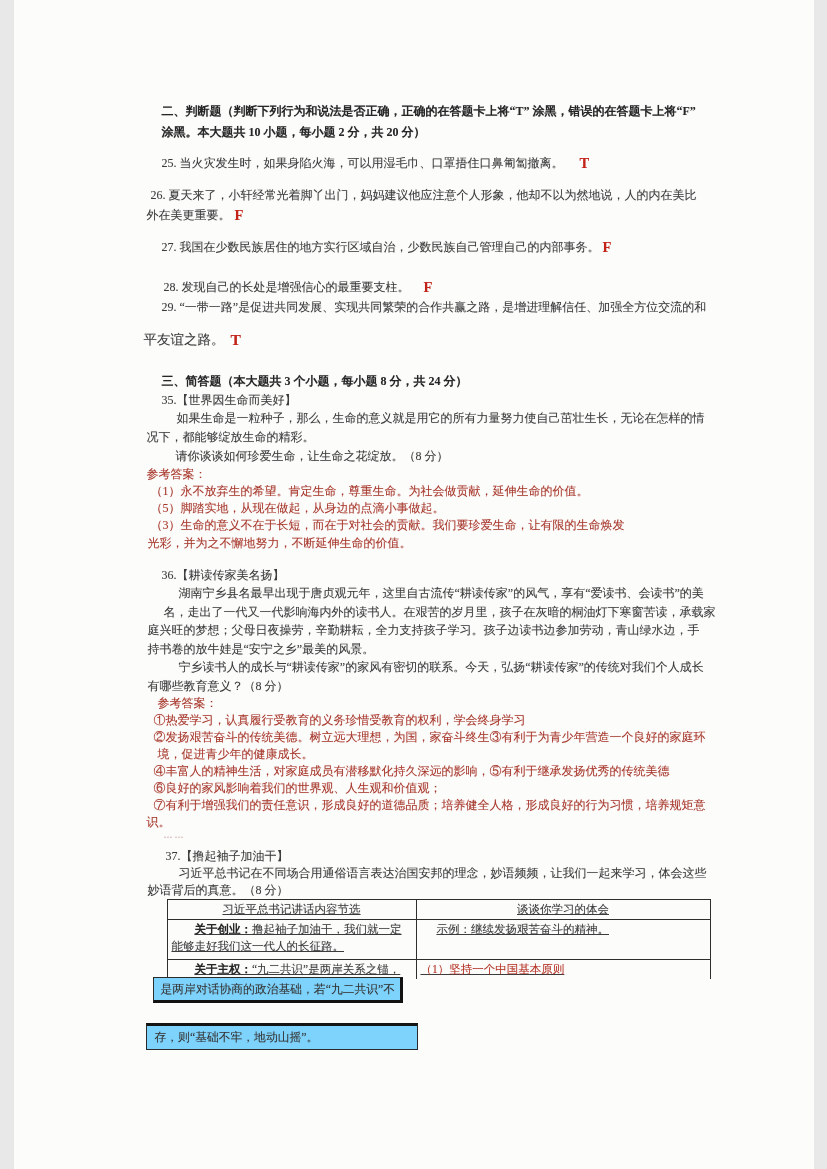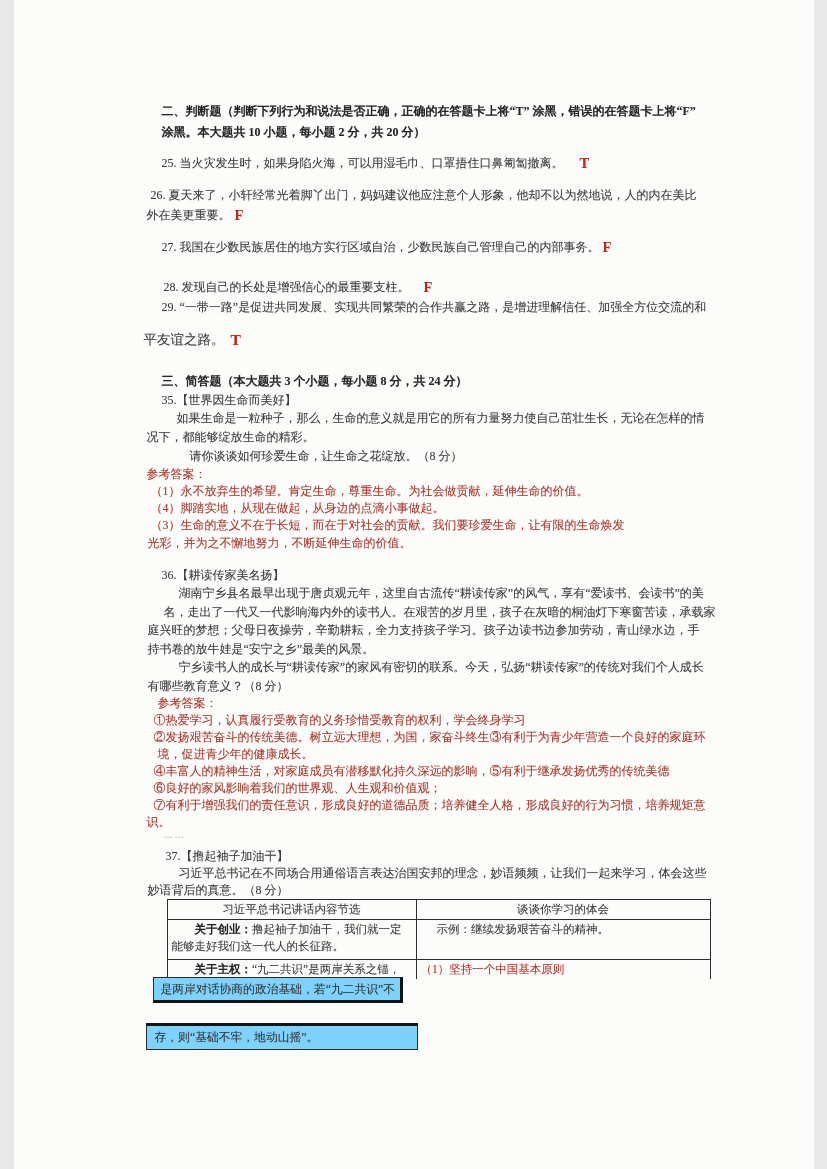--- a/index.html
+++ b/index.html
@@ -27,20 +27,21 @@
   .bigline{font-size:13.5px;line-height:20px;}
   .redmark{color:rgba(186,72,60,.5);font-size:9px;line-height:8px;height:8px;letter-spacing:2px;}
   
   .qtable{
     border-collapse:collapse;
     font-size:11.5px;
     color:#3c3c3c;
     table-layout:fixed;
     margin-left:23px;
     width:544px;
+    text-decoration:underline;
   }
   .qtable th,.qtable td{
     border:1.4px solid #2e2e2e;
     padding:1px 4px;
     vertical-align:top;
   }
   .qtable th{font-weight:normal;text-align:center;line-height:17px;padding:1px 2px;}
   .cl{line-height:17px;white-space:nowrap;}
   .ind{padding-left:23px;}
   .rind{padding-left:16px;}
@@ -100,24 +101,24 @@
     <div class="ln" style="margin-left:18px;margin-top:2px;">29. “一带一路”是促进共同发展、实现共同繁荣的合作共赢之路，是增进理解信任、加强全方位交流的和</div>
     <div class="ln bigline" style="margin-left:0;margin-top:14px;">
       <span>平友谊之路。</span><span class="tf" style="margin-left:6px;font-size:15.5px;">T</span>
     </div>
 
     <div class="h" style="margin-left:18px;margin-top:22px;">三、简答题（本大题共 3 个小题，每小题 8 分，共 24 分）</div>
 
     <div class="ln" style="margin-left:18px;">35.【世界因生命而美好】</div>
     <div class="ln body19" style="margin-left:33px;">如果生命是一粒种子，那么，生命的意义就是用它的所有力量努力使自己茁壮生长，无论在怎样的情</div>
     <div class="ln body19" style="margin-left:3px;">况下，都能够绽放生命的精彩。</div>
-    <div class="ln body19" style="margin-left:46px;">请你谈谈如何珍爱生命，让生命之花绽放。（8 分）</div>
+    <div class="ln body19" style="margin-left:32px;">请你谈谈如何珍爱生命，让生命之花绽放。（8 分）</div>
     <div class="ln red" style="margin-left:3px;">参考答案：</div>
     <div class="ln red" style="margin-left:7px;">（1）永不放弃生的希望。肯定生命，尊重生命。为社会做贡献，延伸生命的价值。</div>
-    <div class="ln red" style="margin-left:7px;">（4）脚踏实地，从现在做起，从身边的点滴小事做起。</div>
+    <div class="ln red" style="margin-left:7px;">（5）脚踏实地，从现在做起，从身边的点滴小事做起。</div>
     <div class="ln red" style="margin-left:7px;">（3）生命的意义不在于长短，而在于对社会的贡献。我们要珍爱生命，让有限的生命焕发</div>
     <div class="ln red" style="margin-left:4px;margin-top:1px;">光彩，并为之不懈地努力，不断延伸生命的价值。</div>
 
     <div class="ln" style="margin-left:18px;margin-top:14px;">36.【耕读传家美名扬】</div>
     <div class="ln" style="margin-left:35px;line-height:18.5px;">湖南宁乡县名最早出现于唐贞观元年，这里自古流传“耕读传家”的风气，享有“爱读书、会读书”的美</div>
     <div class="ln" style="margin-left:4px;line-height:18.5px;text-align:right;">名，走出了一代又一代影响海内外的读书人。在艰苦的岁月里，孩子在灰暗的桐油灯下寒窗苦读，承载家</div>
     <div class="ln" style="margin-left:4px;line-height:18.5px;">庭兴旺的梦想；父母日夜操劳，辛勤耕耘，全力支持孩子学习。孩子边读书边参加劳动，青山绿水边，手</div>
     <div class="ln" style="margin-left:4px;line-height:18.5px;">持书卷的放牛娃是“安宁之乡”最美的风景。</div>
     <div class="ln" style="margin-left:35px;line-height:18.5px;">宁乡读书人的成长与“耕读传家”的家风有密切的联系。今天，弘扬“耕读传家”的传统对我们个人成长</div>
     <div class="ln" style="margin-left:4px;line-height:18.5px;">有哪些教育意义？（8 分）</div>

